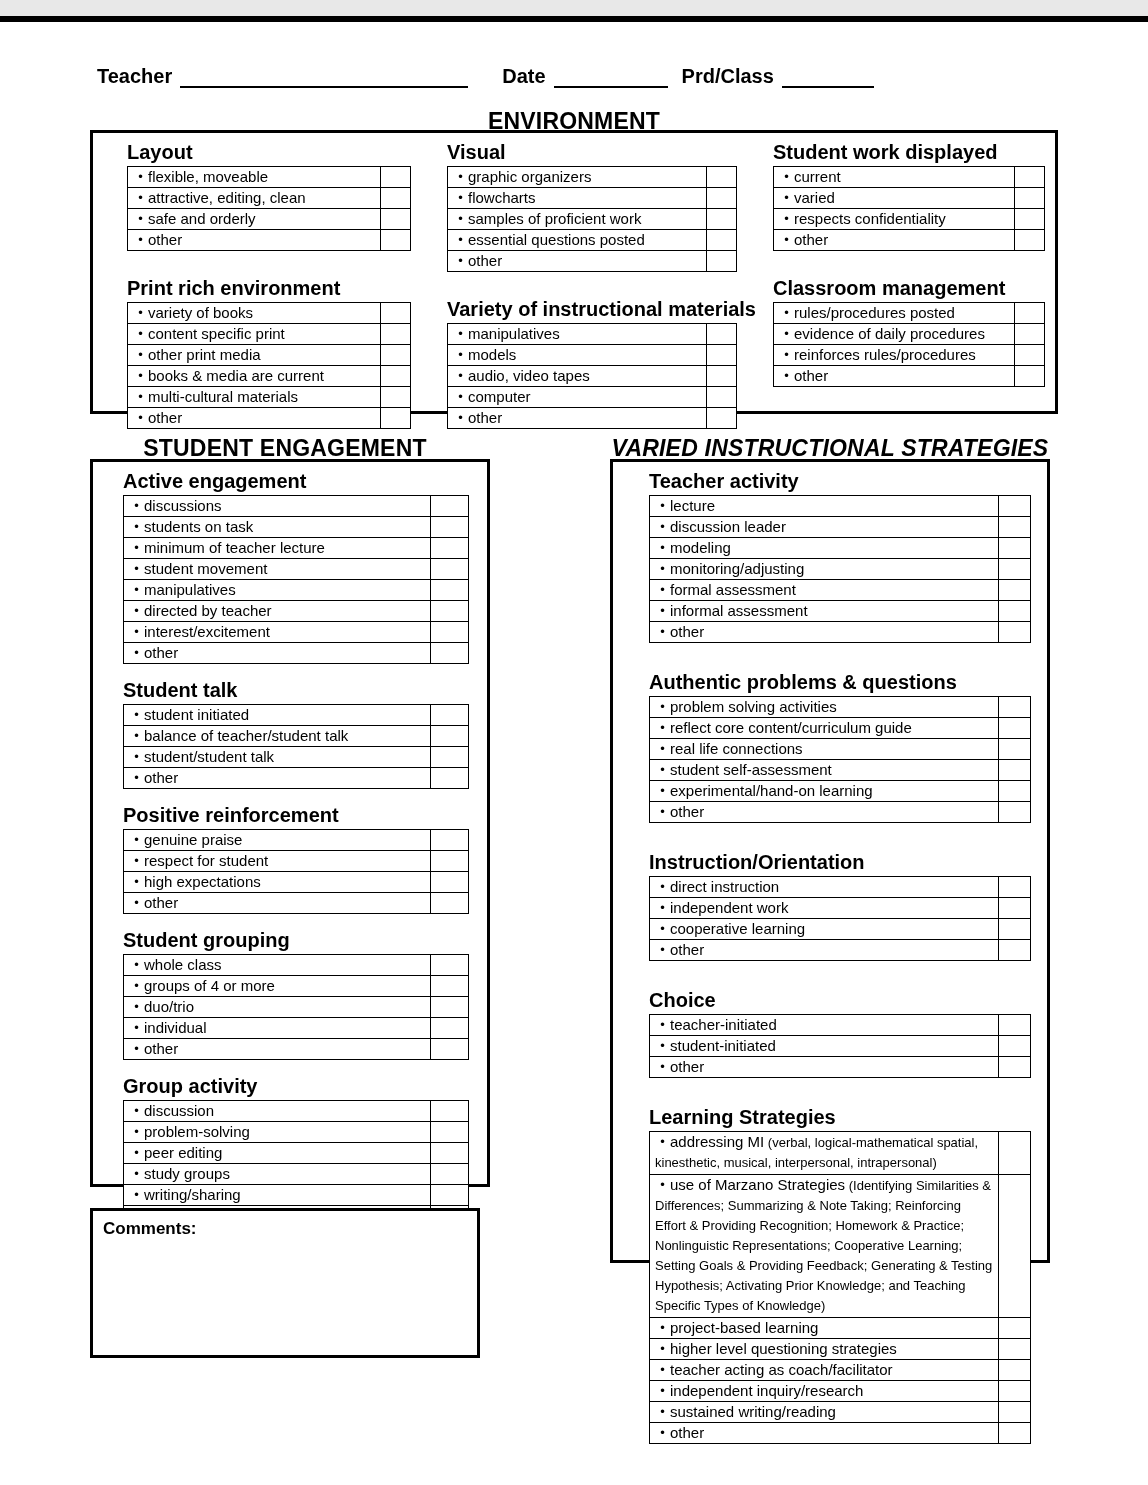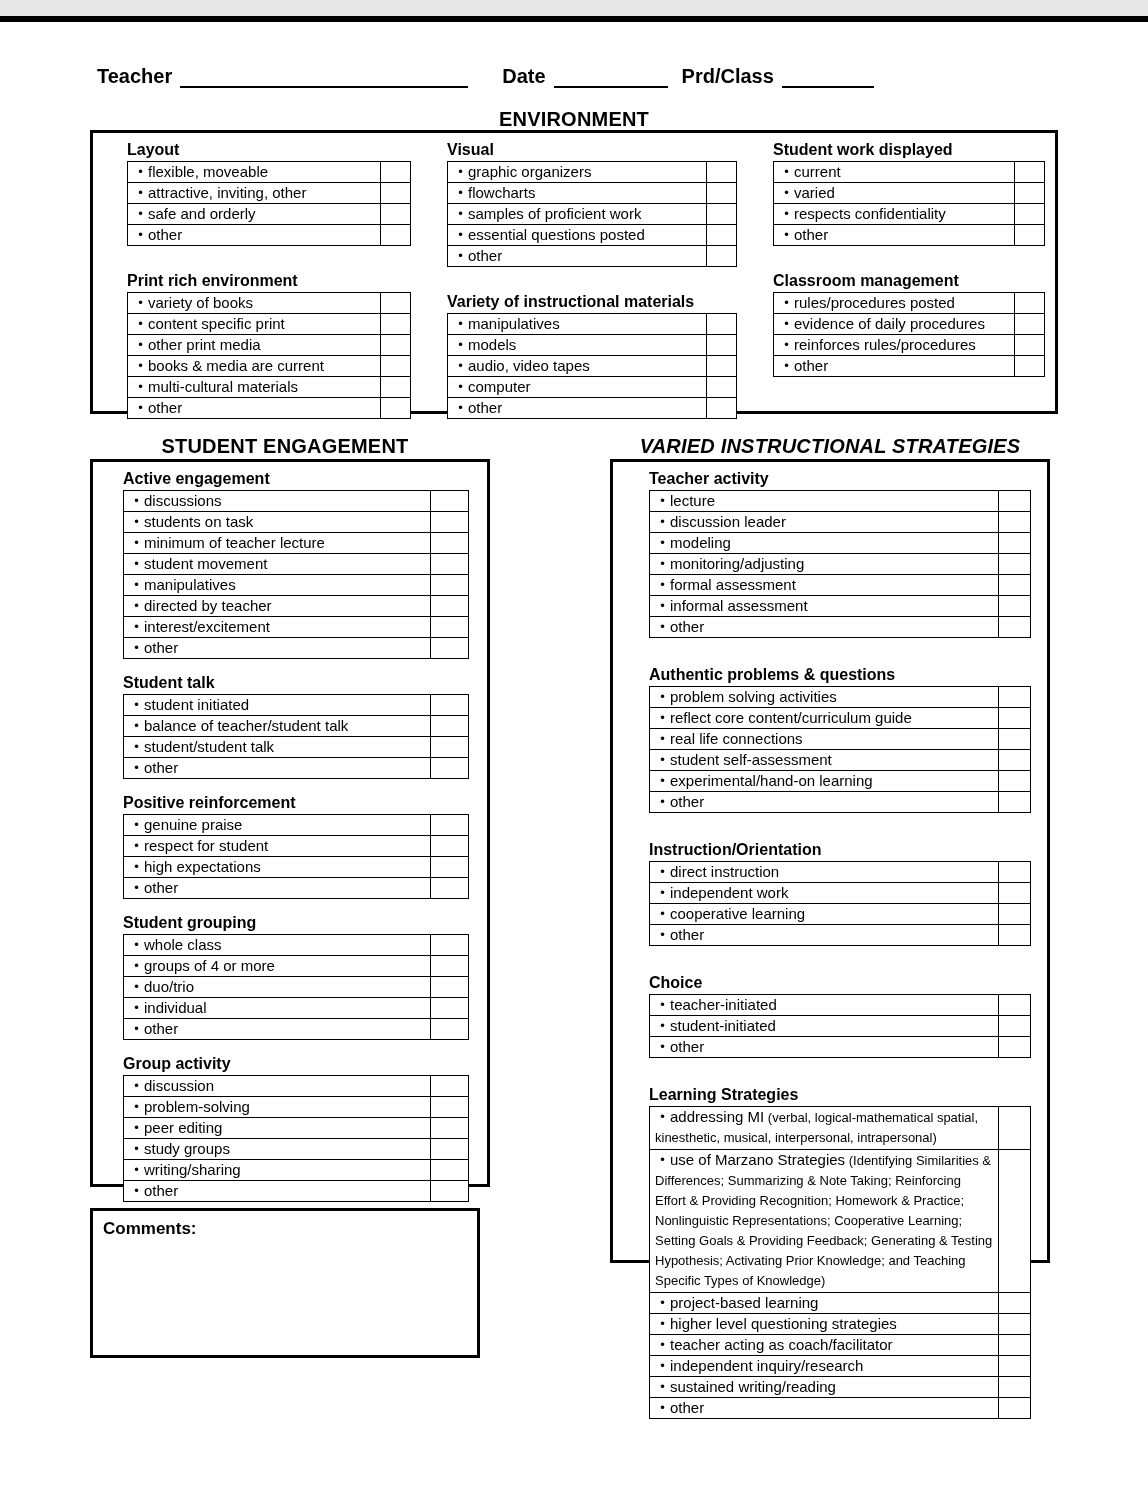--- a/index.html
+++ b/index.html
@@ -15,35 +15,35 @@
   
   .header-row {
     position:absolute; top:48px; left:97px; display:flex; align-items:flex-end;
     font-weight:bold; font-size:20px;
   }
   .hline { display:inline-block; border-bottom:2px solid #000; height:24px; }
   .hline.w1 { width:288px; margin-left:8px; margin-right:34px; }
   .hline.w2 { width:114px; margin-left:8px; margin-right:14px; }
   .hline.w3 { width:92px;  margin-left:8px; }
 
-  .sec-title { position:absolute; text-align:center; font-weight:bold; font-size:20px; letter-spacing:0.2px; }
+  .sec-title { position:absolute; text-align:center; font-weight:bold; font-size:23px; letter-spacing:0.2px; }
   .env-title { top:92px;  left:90px;  width:968px; }
   .se-title  { top:419px; left:90px;  width:390px; }
   .vis-title { top:419px; left:610px; width:440px;font-style:italic; }
 
   .thick-box { position:absolute; border:3px solid #000; background:#fff; }
   .env-box { top:114px; left:90px; width:968px; height:284px; display:flex; padding:8px 16px 8px 34px; gap:36px; }
   .se-box  { top:443px; left:90px;  width:400px; height:728px; padding:8px 18px 8px 30px; }
   .vis-box { top:443px; left:610px; width:440px; height:804px; padding:8px 16px 8px 36px; }
 
   .env-col:nth-child(1) { width:284px; flex:none; }
   .env-col:nth-child(2) { width:290px; flex:none; }
   .env-col:nth-child(3) { width:272px; flex:none; }
 
-  .group-title { font-weight:bold; font-size:16px; margin-bottom:2px; white-space:nowrap; }
+  .group-title { font-weight:bold; font-size:20px; margin-bottom:2px; white-space:nowrap; }
   .env-col .group + .group { margin-top:26px; }
   .se-box  .group + .group { margin-top:15px; }
   .vis-box .group + .group { margin-top:28px; }
 
   .item-row {
     display:flex; align-items:center; border:1px solid #000; margin-top:-1px;
     min-height:20px; background:#fff;
   }
   .item-row:first-child { margin-top:0; }
   .item-text { flex:1; padding:1px 4px 1px 5px; font-size:15px; line-height:18px; }
@@ -75,21 +75,21 @@
   <div class="thick-box env-box">
     <div class="env-col">
         <div class="group">
           <div class="group-title">Layout</div>
           <div class="items">
             <div class="item-row">
               <div class="item-text"><span class="bullet">•</span><span>flexible, moveable</span></div>
               <div class="check-cell"></div>
             </div>
             <div class="item-row">
-              <div class="item-text"><span class="bullet">•</span><span>attractive, inviting, other</span></div>
+              <div class="item-text"><span class="bullet">•</span><span>attractive, editing, clean</span></div>
               <div class="check-cell"></div>
             </div>
             <div class="item-row">
               <div class="item-text"><span class="bullet">•</span><span>safe and orderly</span></div>
               <div class="check-cell"></div>
             </div>
             <div class="item-row">
               <div class="item-text"><span class="bullet">•</span><span>other</span></div>
               <div class="check-cell"></div>
             </div>

